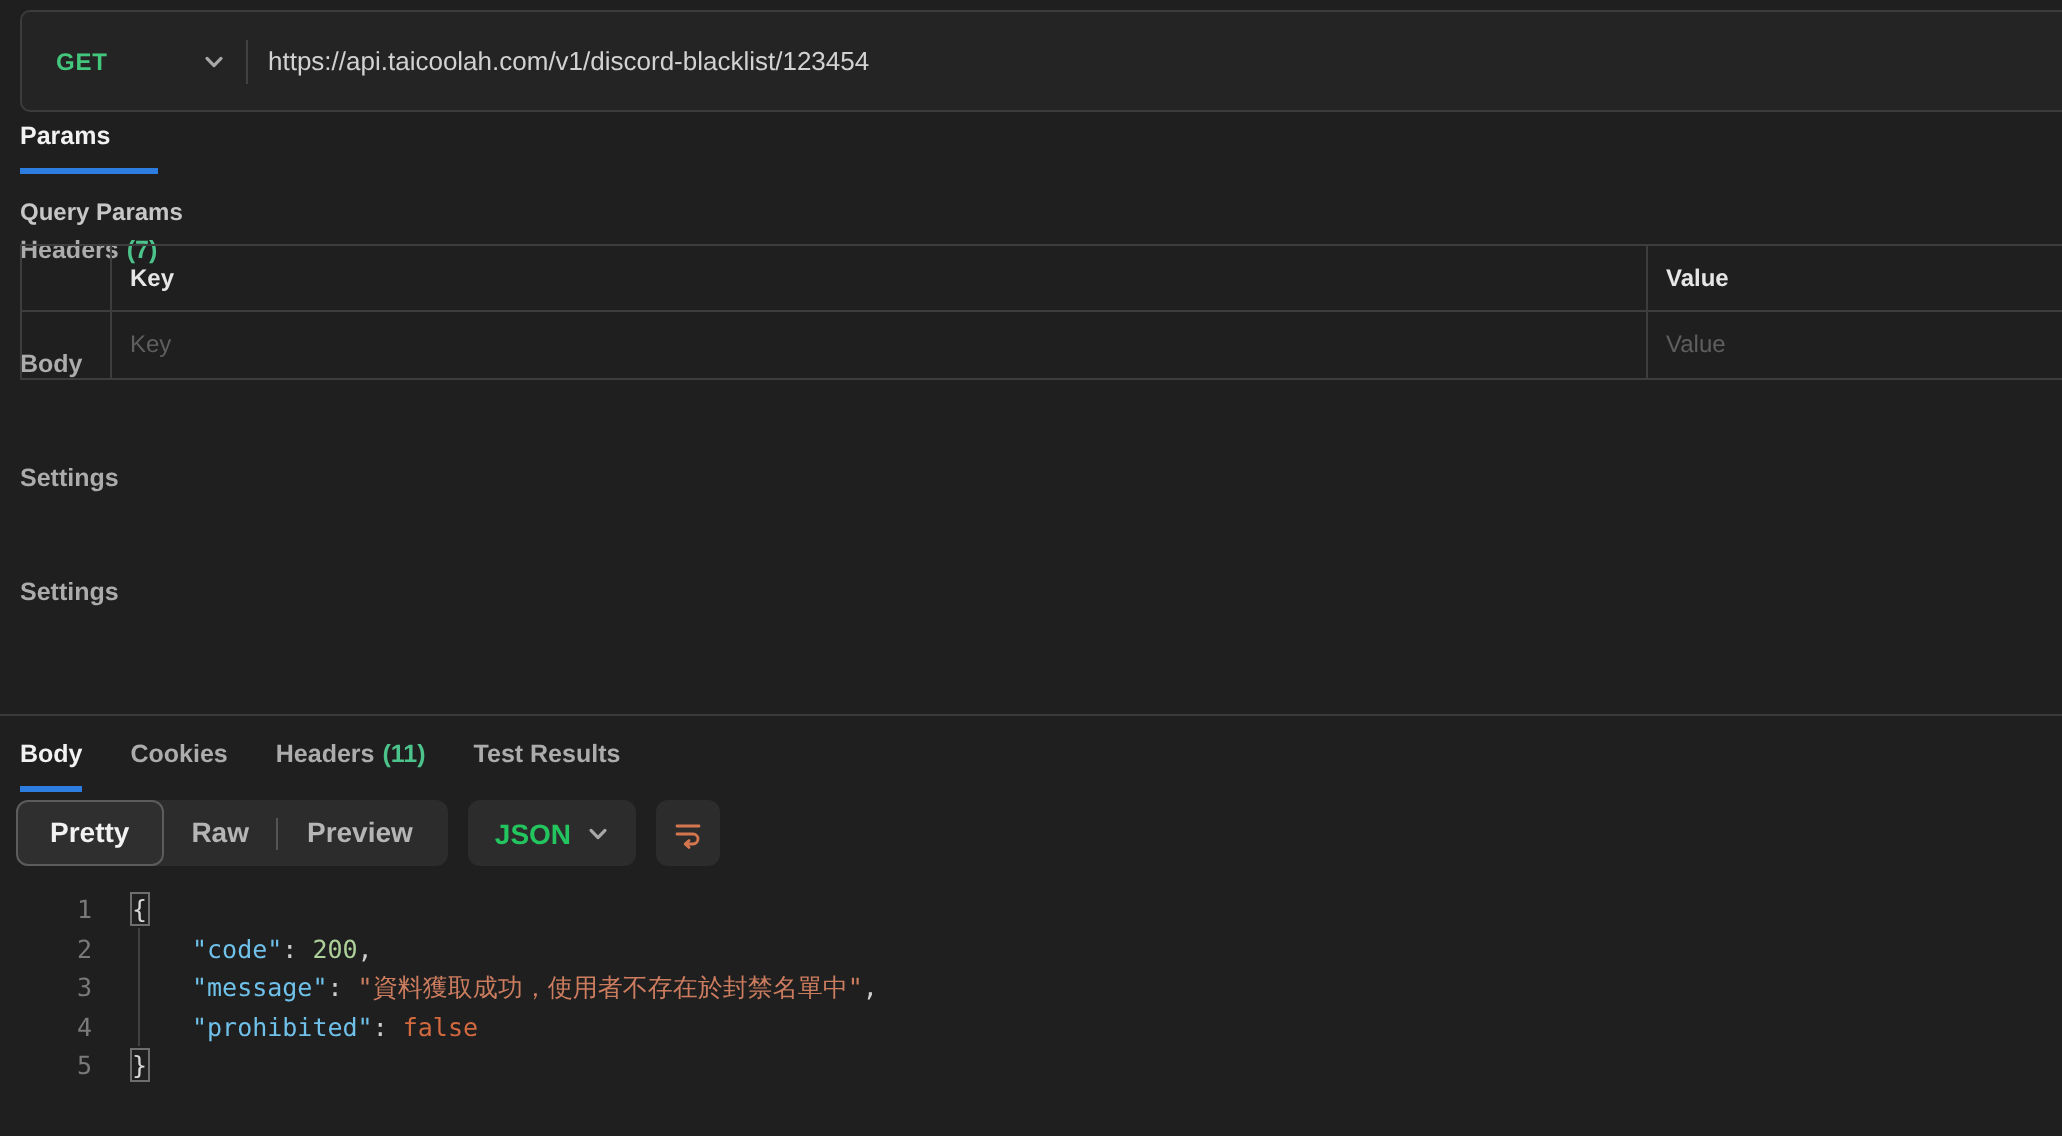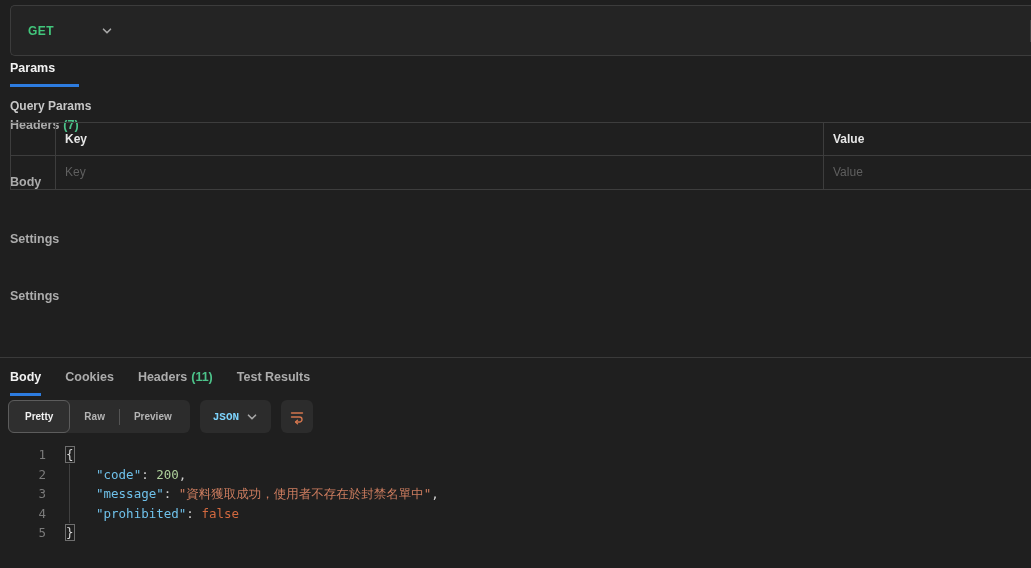--- a/index.html
+++ b/index.html
@@ -52,25 +52,25 @@
   .params-table .cell:nth-child(3n) { border-right:none; }
   .params-table .cell.last-row { border-bottom:none; }
   .params-table .head { font-weight:bold; color:#e6e6e6; }
   .params-table .placeholder { color:#5f5f5f; cursor:text; }
 
   
   .response-divider { position:absolute; top:357px; left:0; right:0; height:1px; background:#3a3a3a; }
 
   .response-toolbar { position:absolute; top:400px; left:8px; display:flex; gap:10px; height:33px; }
   .view-group { display:flex; align-items:center; background:#2c2c2c; border-radius:6px; padding-right:4px; }
-  .seg { font-size:10px; font-weight:600; color:#b5b5b5; padding:0 14px; line-height:31px; cursor:pointer; white-space:nowrap; }
+  .seg { font-size:14px; font-weight:600; color:#b5b5b5; padding:0 14px; line-height:31px; cursor:pointer; white-space:nowrap; }
   .seg.active { color:#f2f2f2; border:1px solid #5c5c5c; border-radius:6px; height:33px; line-height:31px; padding:0 16px; background:#2f2f2f; }
   .seg-divider { width:1px; height:16px; background:#545454; }
   .json-btn { display:flex; align-items:center; gap:7px; background:#2c2c2c; border-radius:6px; padding:0 13px; cursor:pointer; }
-  .json-btn span { font-size:11px; font-weight:600; color:#7dd3fc;font-family:Liberation Mono, monospace; }
+  .json-btn span { font-size:14px; font-weight:600; color:#22c55e; }
   .wrap-btn { width:32px; background:#2c2c2c; border-radius:6px; display:flex; align-items:center; justify-content:center; cursor:pointer; }
   .wrap-icon { stroke:var(--wrap-icon-orange); fill:none; stroke-width:1.4; stroke-linecap:round; stroke-linejoin:round; }
 
   
   .code-area {
     position:absolute; top:445px; left:0; right:0; bottom:0;
     font-family:"DejaVu Sans Mono", monospace;
     font-size:12.5px; line-height:19.5px;
   }
   .code-line { display:flex; }
@@ -90,20 +90,21 @@
 <body>
 
 <div class="request-bar">
   <div class="method-select">
     <span class="method-label">GET</span>
     <svg class="chevron" viewBox="0 0 12 12">
         <polyline points="2.5,4.2 6,7.8 9.5,4.2"></polyline>
       </svg>
   </div>
   <div class="vert-divider"></div>
+  <div class="url-input">https://api.taicoolah.com/v1/discord-blacklist/123454</div>
 </div>
 
 <div class="tabs request-tabs">
   <div class="tab active"><span>Params</span></div>
   <div class="tab"><span>Headers</span><span class="count">(7)</span></div>
   <div class="tab"><span>Body</span></div>
   <div class="tab"><span>Settings</span></div>
   <div class="tab"><span>Settings</span></div>
 </div>
 

